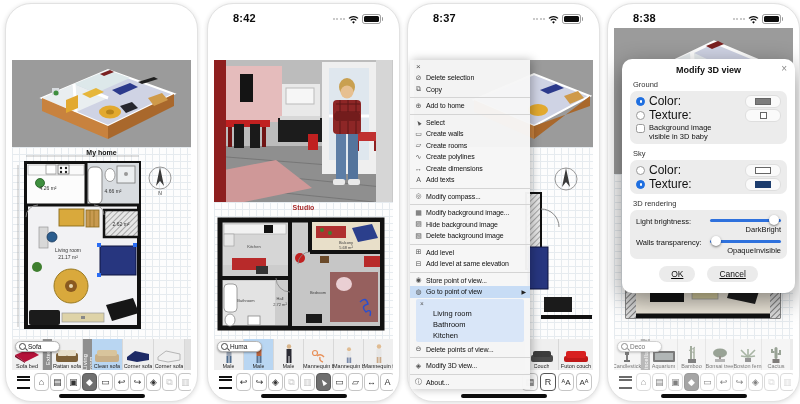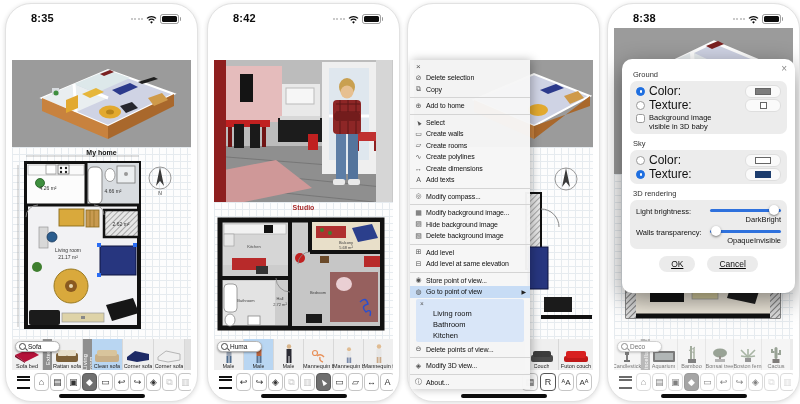--- a/index.html
+++ b/index.html
@@ -89,39 +89,20 @@
   .sll{display:flex;justify-content:flex-end;font-size:7.5px;color:#111;margin-top:3px;}
   .dbtns{display:flex;justify-content:center;gap:12px;margin-top:7px;text-decoration:underline;}
   .dbtn{background:#ebebeb;border-radius:9px;padding:3px 12px;font-size:8.5px;color:#111;}
 </style>
 </head>
 <body>
 
 <div class="stage">
 
 <div class="ph" id="p1">
-  <div class="st">
-    <span class="time">8:35</span>
-    <span class="sic">
-      <span class="dots">
-            <i></i>
-            <i></i>
-            <i></i>
-            <i></i>
-          </span>
-      <svg width="11" height="9" viewBox="0 0 11 9">
-            <path d="M1 3.4 A6.4 6.4 0 0 1 10 3.4" stroke="#0c0c0c" stroke-width="1.2" fill="none"></path>
-            <path d="M2.7 5.3 A3.9 3.9 0 0 1 8.3 5.3" stroke="#0c0c0c" stroke-width="1.2" fill="none"></path>
-            <circle cx="5.5" cy="7.3" r="1.1" fill="#0c0c0c"></circle>
-          </svg>
-      <span class="batt">
-            <b></b>
-          </span>
-    </span>
-  </div>
 
   <div class="v3d" style="top:56px;height:87px;">
     <svg width="178" height="87" viewBox="0 0 178 87">
       <polygon points="30,38 96,10 162,34 96,66" fill="#cfd3e4" stroke="#fff" stroke-width="2"></polygon>
       <polygon points="30,38 62,24 96,38 64,52" fill="#e9eef0"></polygon>
       <polygon points="62,24 96,10 118,18 84,33" fill="#dde8ea"></polygon>
       <polygon points="30,38 96,66 96,79 30,51" fill="#c8823e"></polygon>
       <polygon points="96,66 162,34 162,46 96,79" fill="#a9682c"></polygon>
       <line x1="62" y1="24" x2="64" y2="52" stroke="#fff" stroke-width="3"></line>
       <line x1="84" y1="33" x2="96" y2="38" stroke="#fff" stroke-width="3"></line>
@@ -470,20 +451,39 @@
         </span>
     <span class="tbtn">▭</span>
     <span class="tbtn">▱</span>
     <span class="tbtn">↔</span>
     <span class="tbtn">A</span>
   </div>
   <div class="hbar"></div>
 </div>
 
 <div class="ph" id="p3">
+  <div class="st">
+    <span class="time">8:37</span>
+    <span class="sic">
+      <span class="dots">
+            <i></i>
+            <i></i>
+            <i></i>
+            <i></i>
+          </span>
+      <svg width="11" height="9" viewBox="0 0 11 9">
+            <path d="M1 3.4 A6.4 6.4 0 0 1 10 3.4" stroke="#0c0c0c" stroke-width="1.2" fill="none"></path>
+            <path d="M2.7 5.3 A3.9 3.9 0 0 1 8.3 5.3" stroke="#0c0c0c" stroke-width="1.2" fill="none"></path>
+            <circle cx="5.5" cy="7.3" r="1.1" fill="#0c0c0c"></circle>
+          </svg>
+      <span class="batt">
+            <b></b>
+          </span>
+    </span>
+  </div>
 
   <div class="v3d" style="top:56px;height:87px;">
     <svg width="178" height="87" viewBox="0 0 178 87">
       <polygon points="60,40 120,14 176,36 120,66" fill="#cfd3e4" stroke="#fff" stroke-width="2"></polygon>
       <polygon points="60,40 120,66 120,79 60,52" fill="#c8823e"></polygon>
       <polygon points="120,66 176,46 176,36 120,79" fill="#a9682c"></polygon>
       <polygon points="126,30 142,24 150,28 134,34" fill="#2c3a8c"></polygon>
       <ellipse cx="124" cy="50" rx="10" ry="6" fill="#e2a92f"></ellipse>
       <polygon points="150,36 164,31 170,38 156,44" fill="#cf9a4a"></polygon>
     </svg>
@@ -772,20 +772,21 @@
     <span class="tbtn active">◆</span>
     <span class="tbtn">▭</span>
     <span class="tbtn">↩</span>
     <span class="tbtn">↪</span>
     <span class="tbtn">◈</span>
     <span class="tbtn dis">⧉</span>
     <span class="tbtn dis">▥</span>
   </div>
 
   <div class="dlg">
+    <div class="dti">Modify 3D view</div>
     <div class="dx">×</div>
     <div class="dsec">Ground</div>
     <div class="dcard">
       <div class="drow">
         <span class="rdo on"></span>
         <span class="dlb">Color:</span>
         <span class="swb">
               <span class="sw" style="background:#7d7d7d"></span>
             </span>
       </div>

